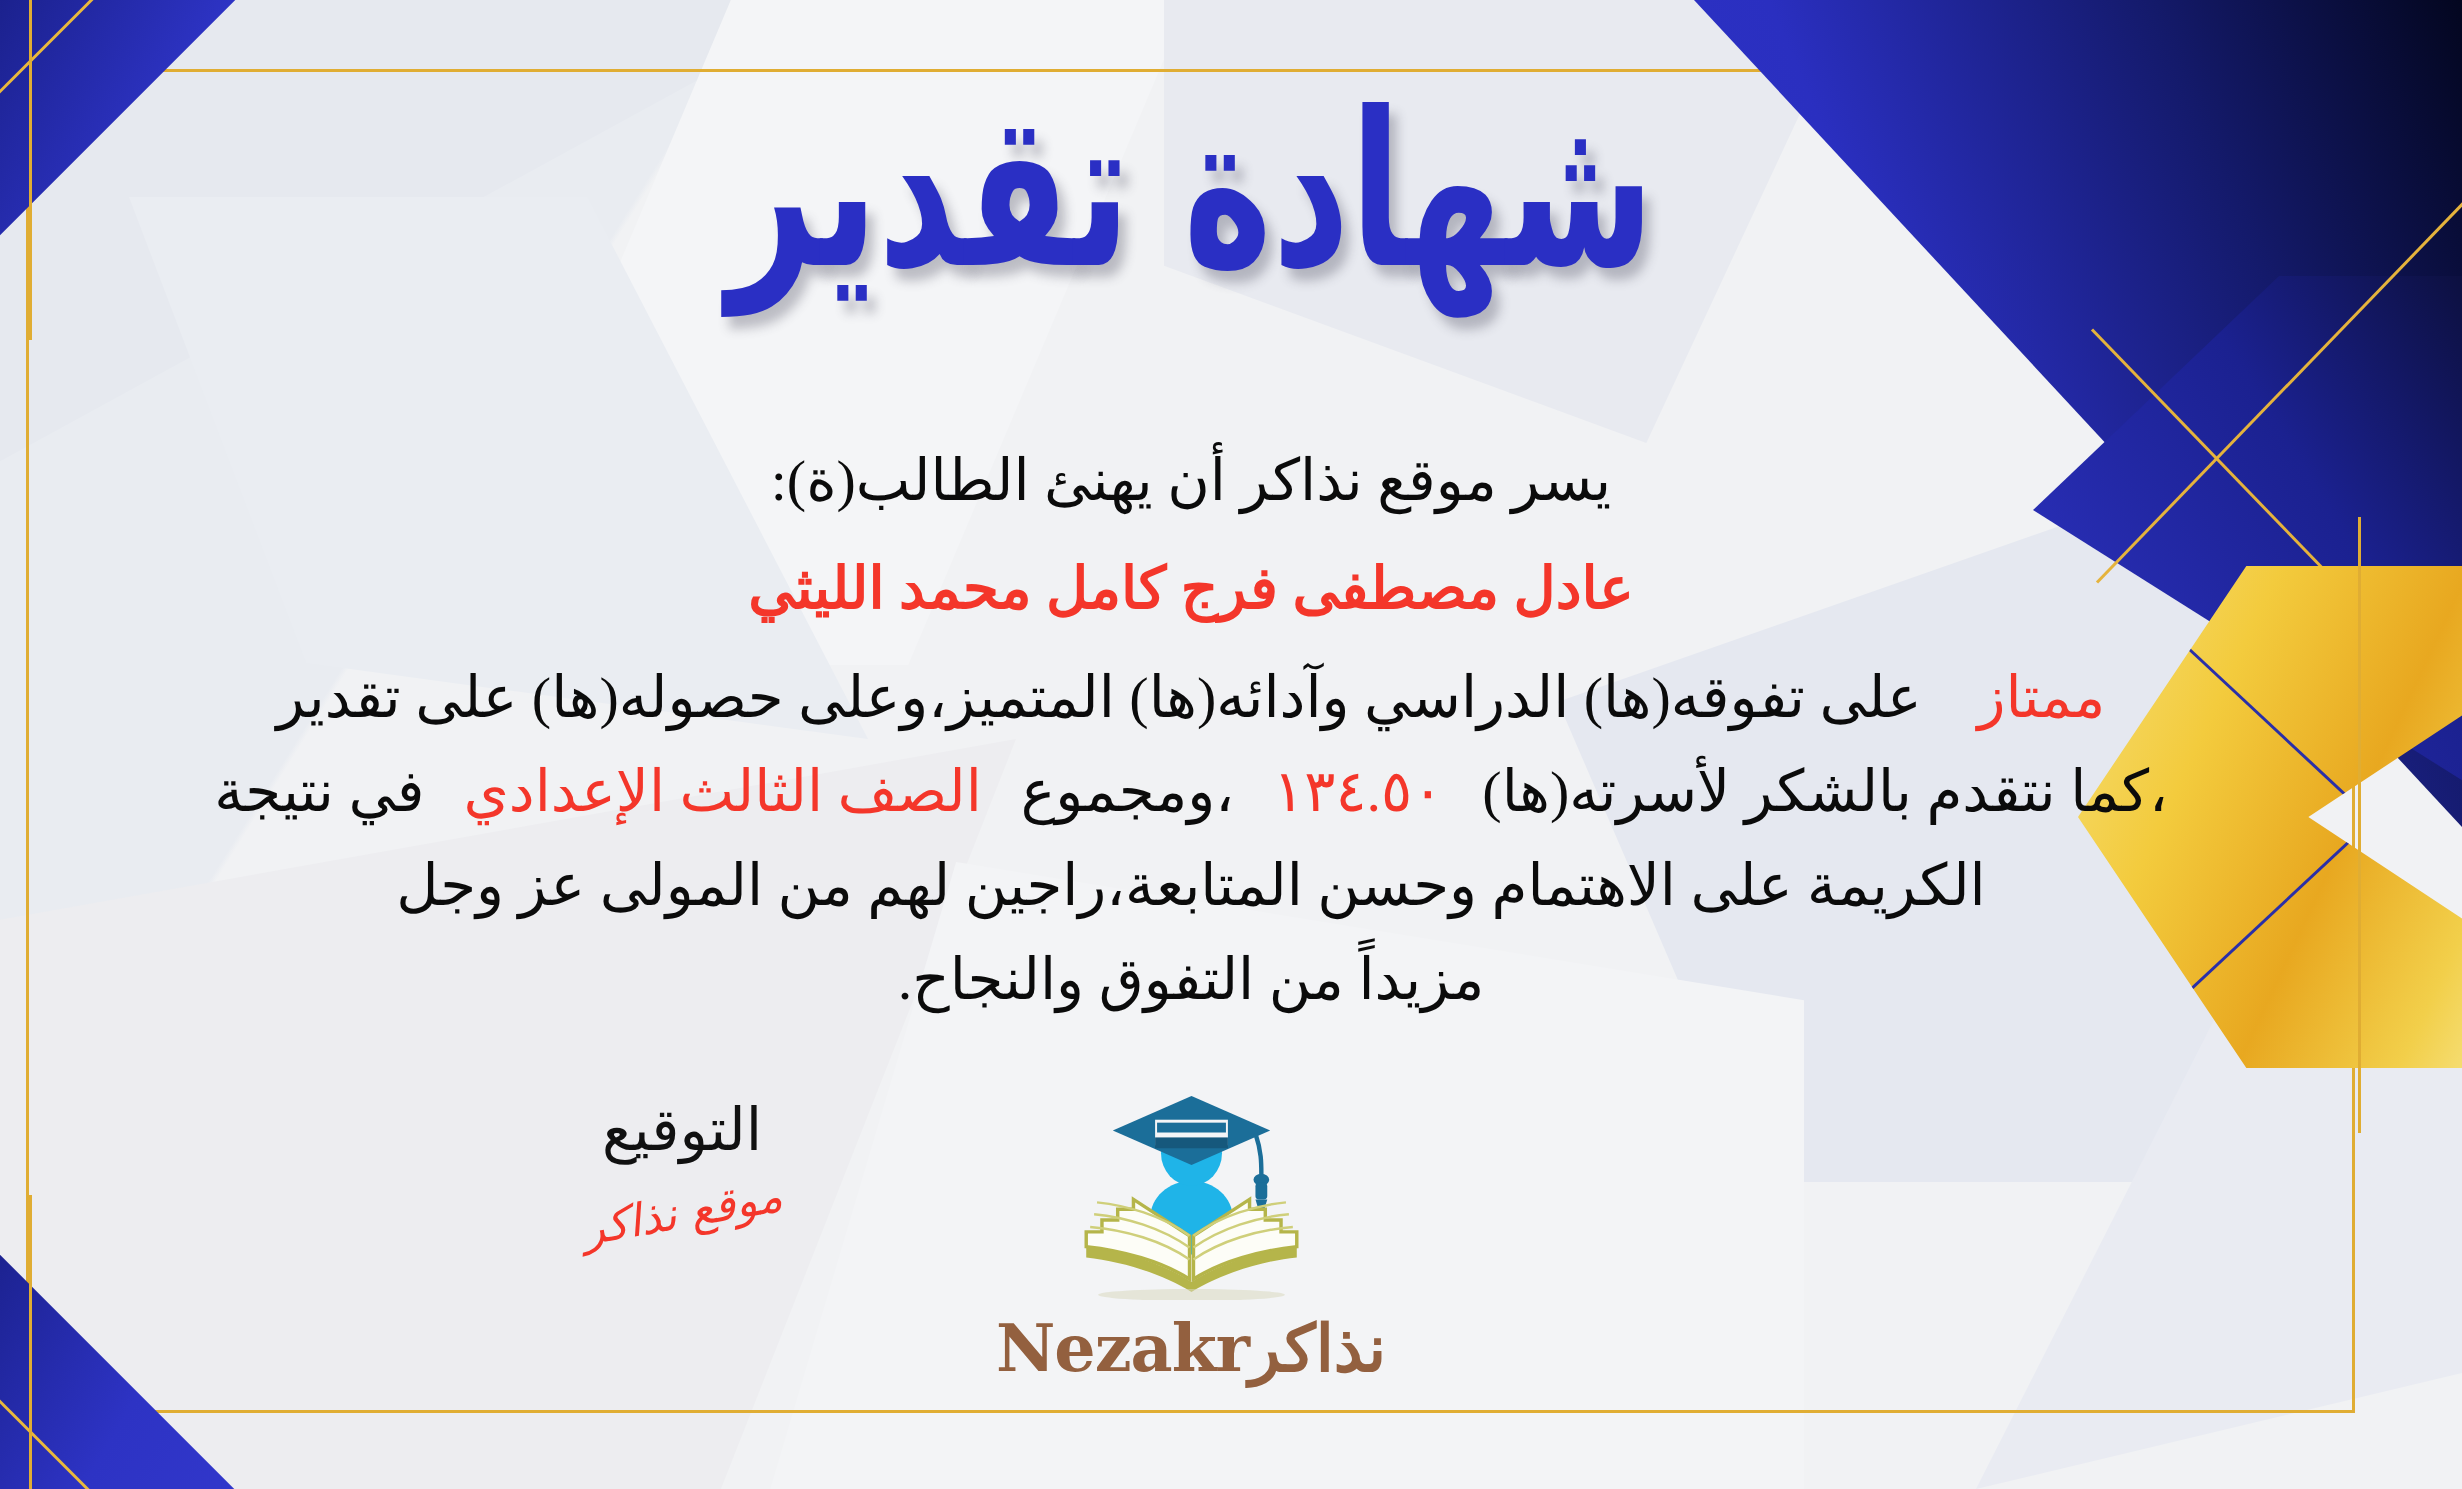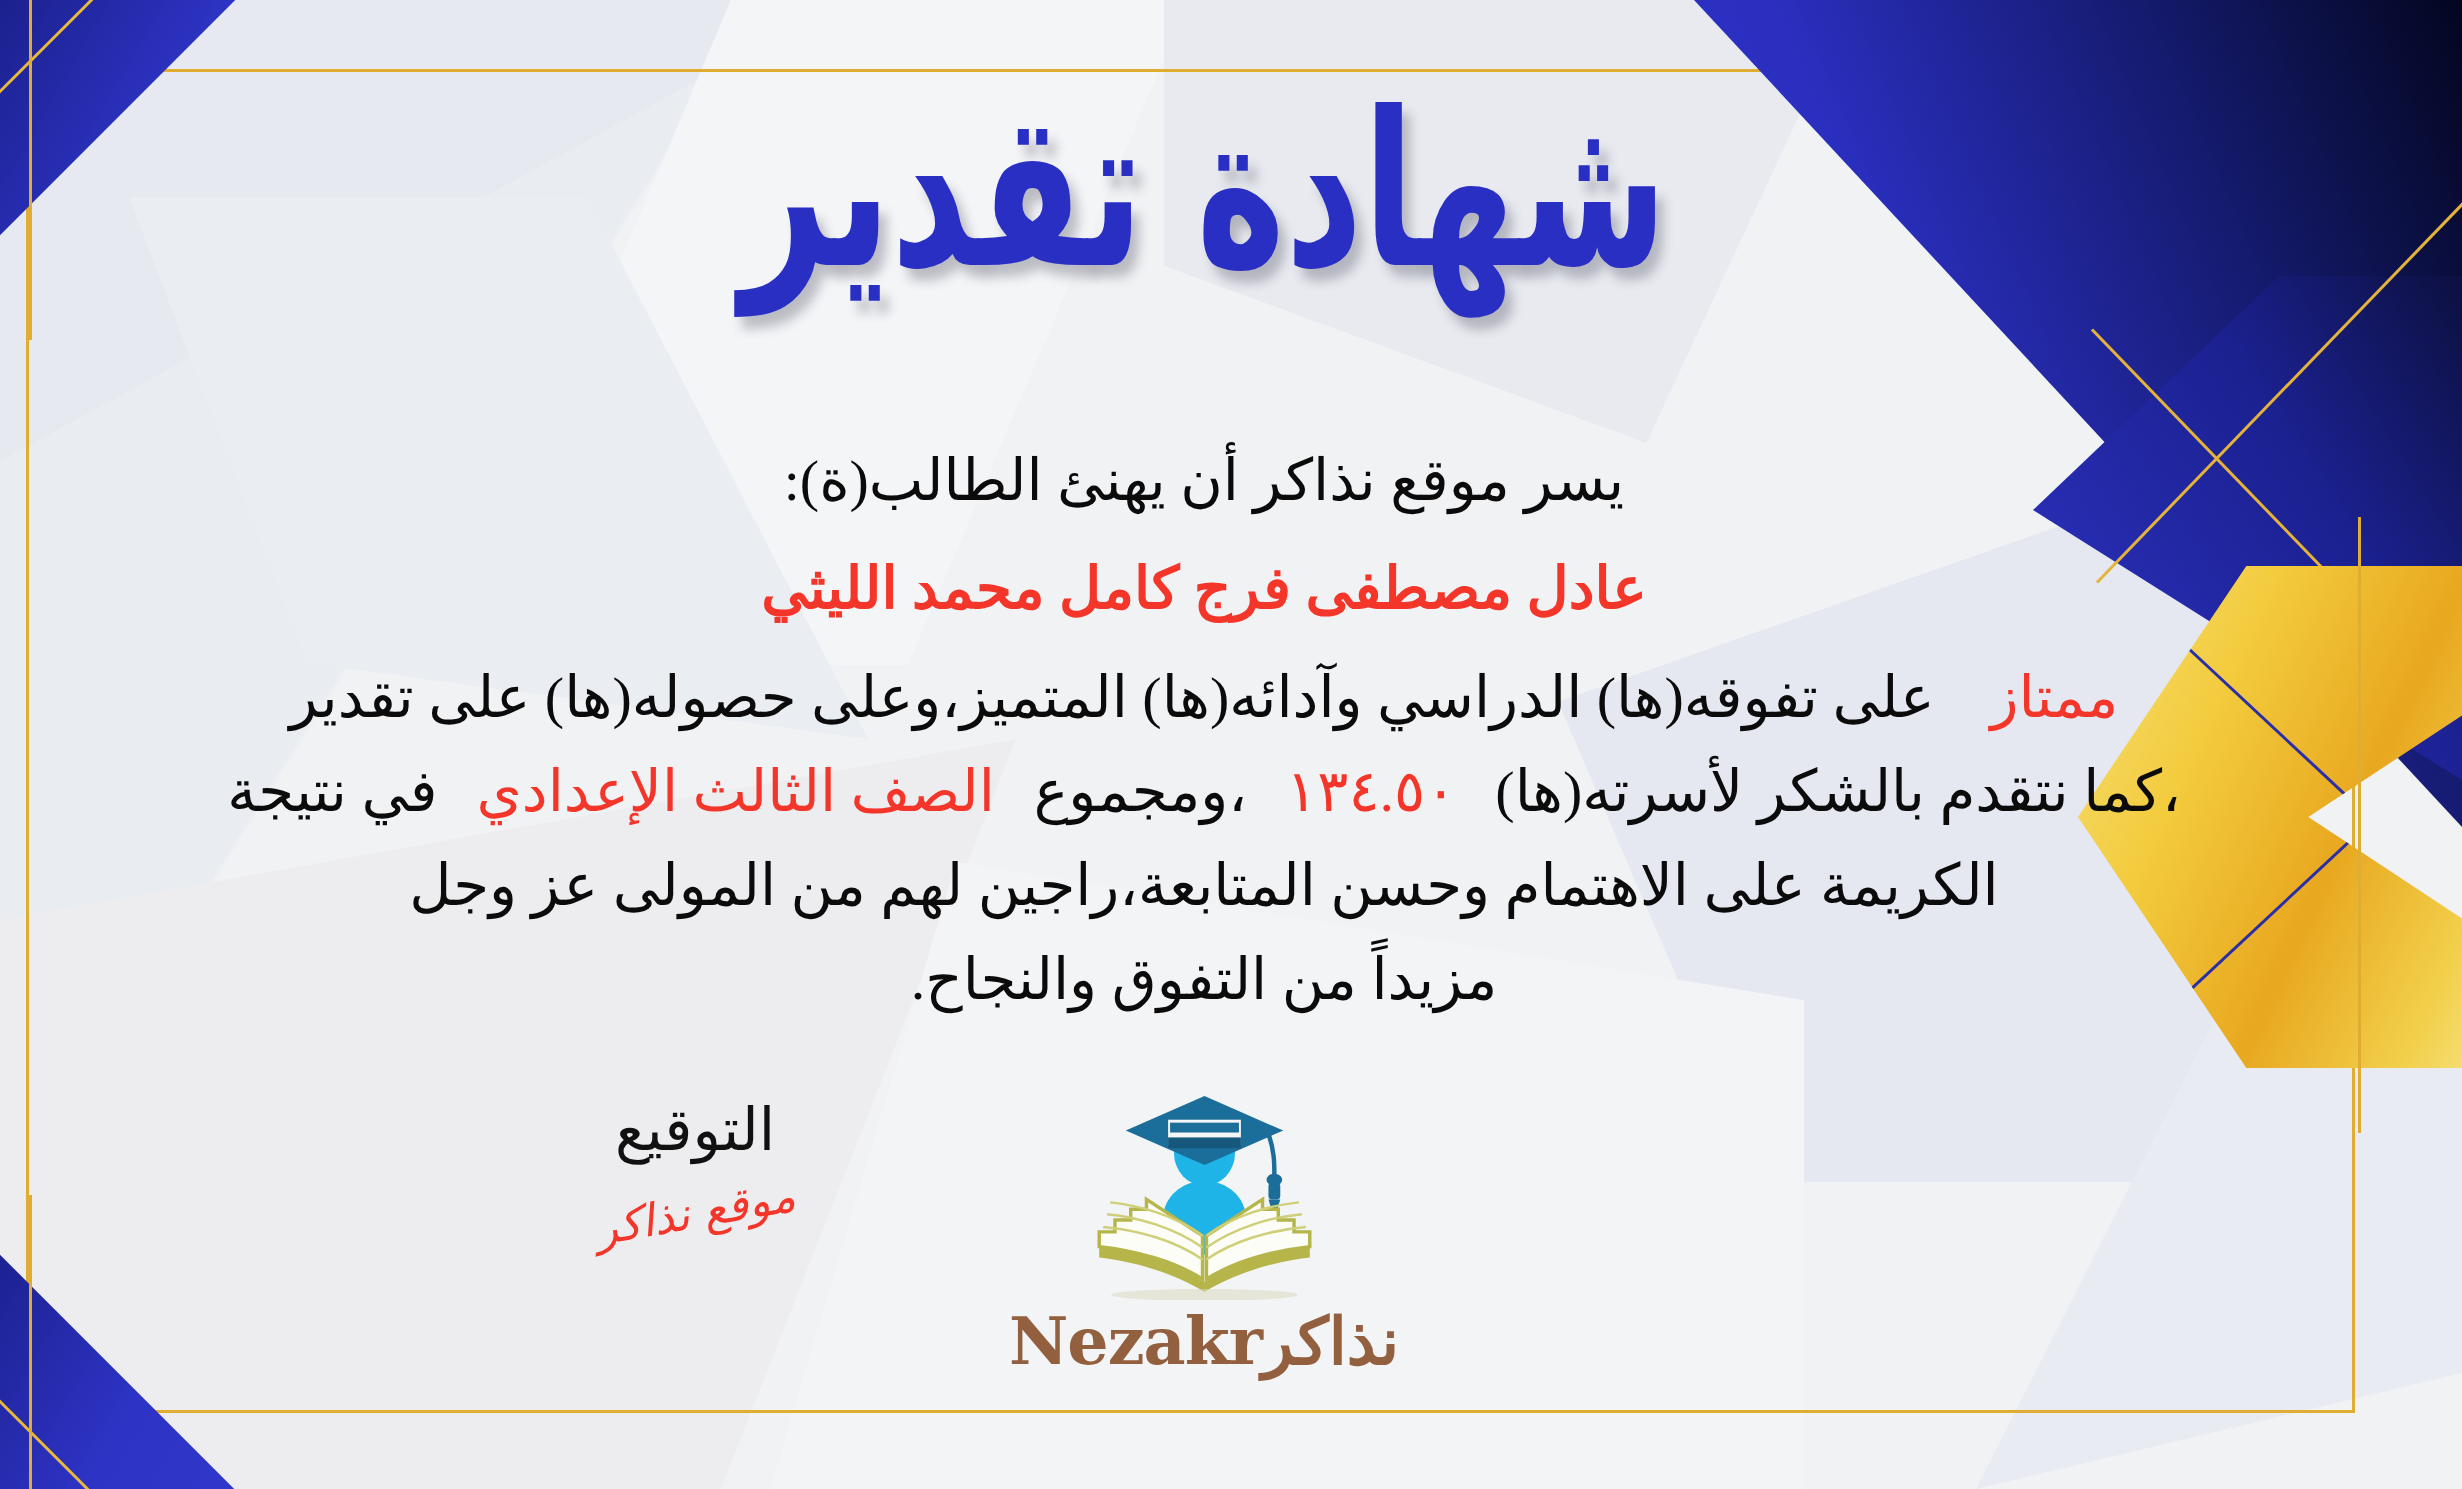--- a/index.html
+++ b/index.html
@@ -228,21 +228,21 @@
   }
   .bl-vline{
     position:absolute;
     left:195px; bottom:0; width:3.4px; height:295px;
     background:#e0ad33;
   }
 
   
   .content{
     position:absolute;
-    left:220px; top:74px;
+    left:207px; top:74px;
     width:2300px; height:1335px;
     z-index:40;
   }
 
   .cert-title{
     position:absolute;
     left:0; right:0; top:9.8px;
     text-align:center;
     font-family:"DejaVu Sans","Liberation Sans",sans-serif;
     font-size:148px;
@@ -314,21 +314,21 @@
     left:867px; top:1014px;
     width:566px;
     text-align:center;
   }
   .logo-mark{
     position:relative;
     width:305px; height:212px;
     margin:0 auto;
   }
   .logo-wordmark{
-    margin-top:3px;
+    margin-top:10px;
     font-size:65px;
     font-weight:700;
     color:#93603f;
     letter-spacing:-1px;
     white-space:nowrap;
     direction:rtl;
     font-family:"DejaVu Serif","Liberation Serif",serif;
   }
   .logo-wordmark .latin{
     font-family:"DejaVu Serif","Liberation Serif",serif;

